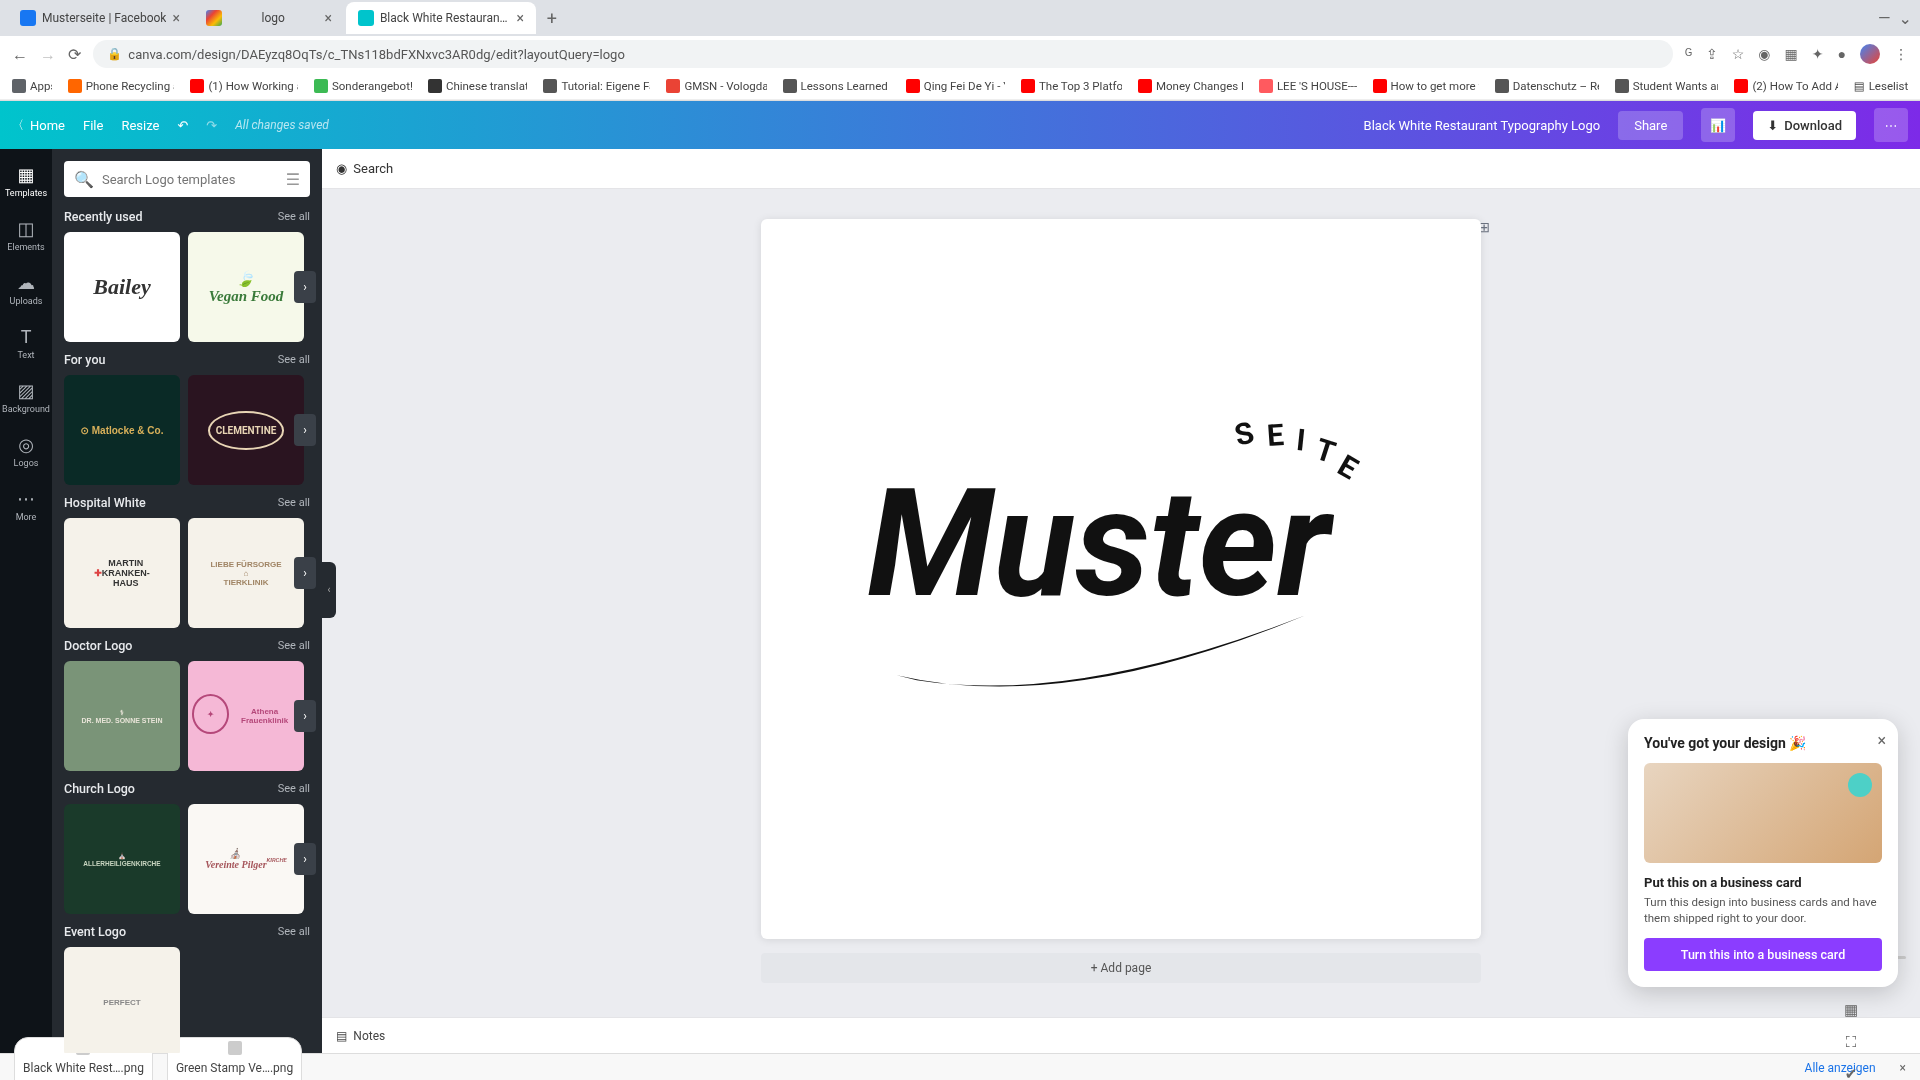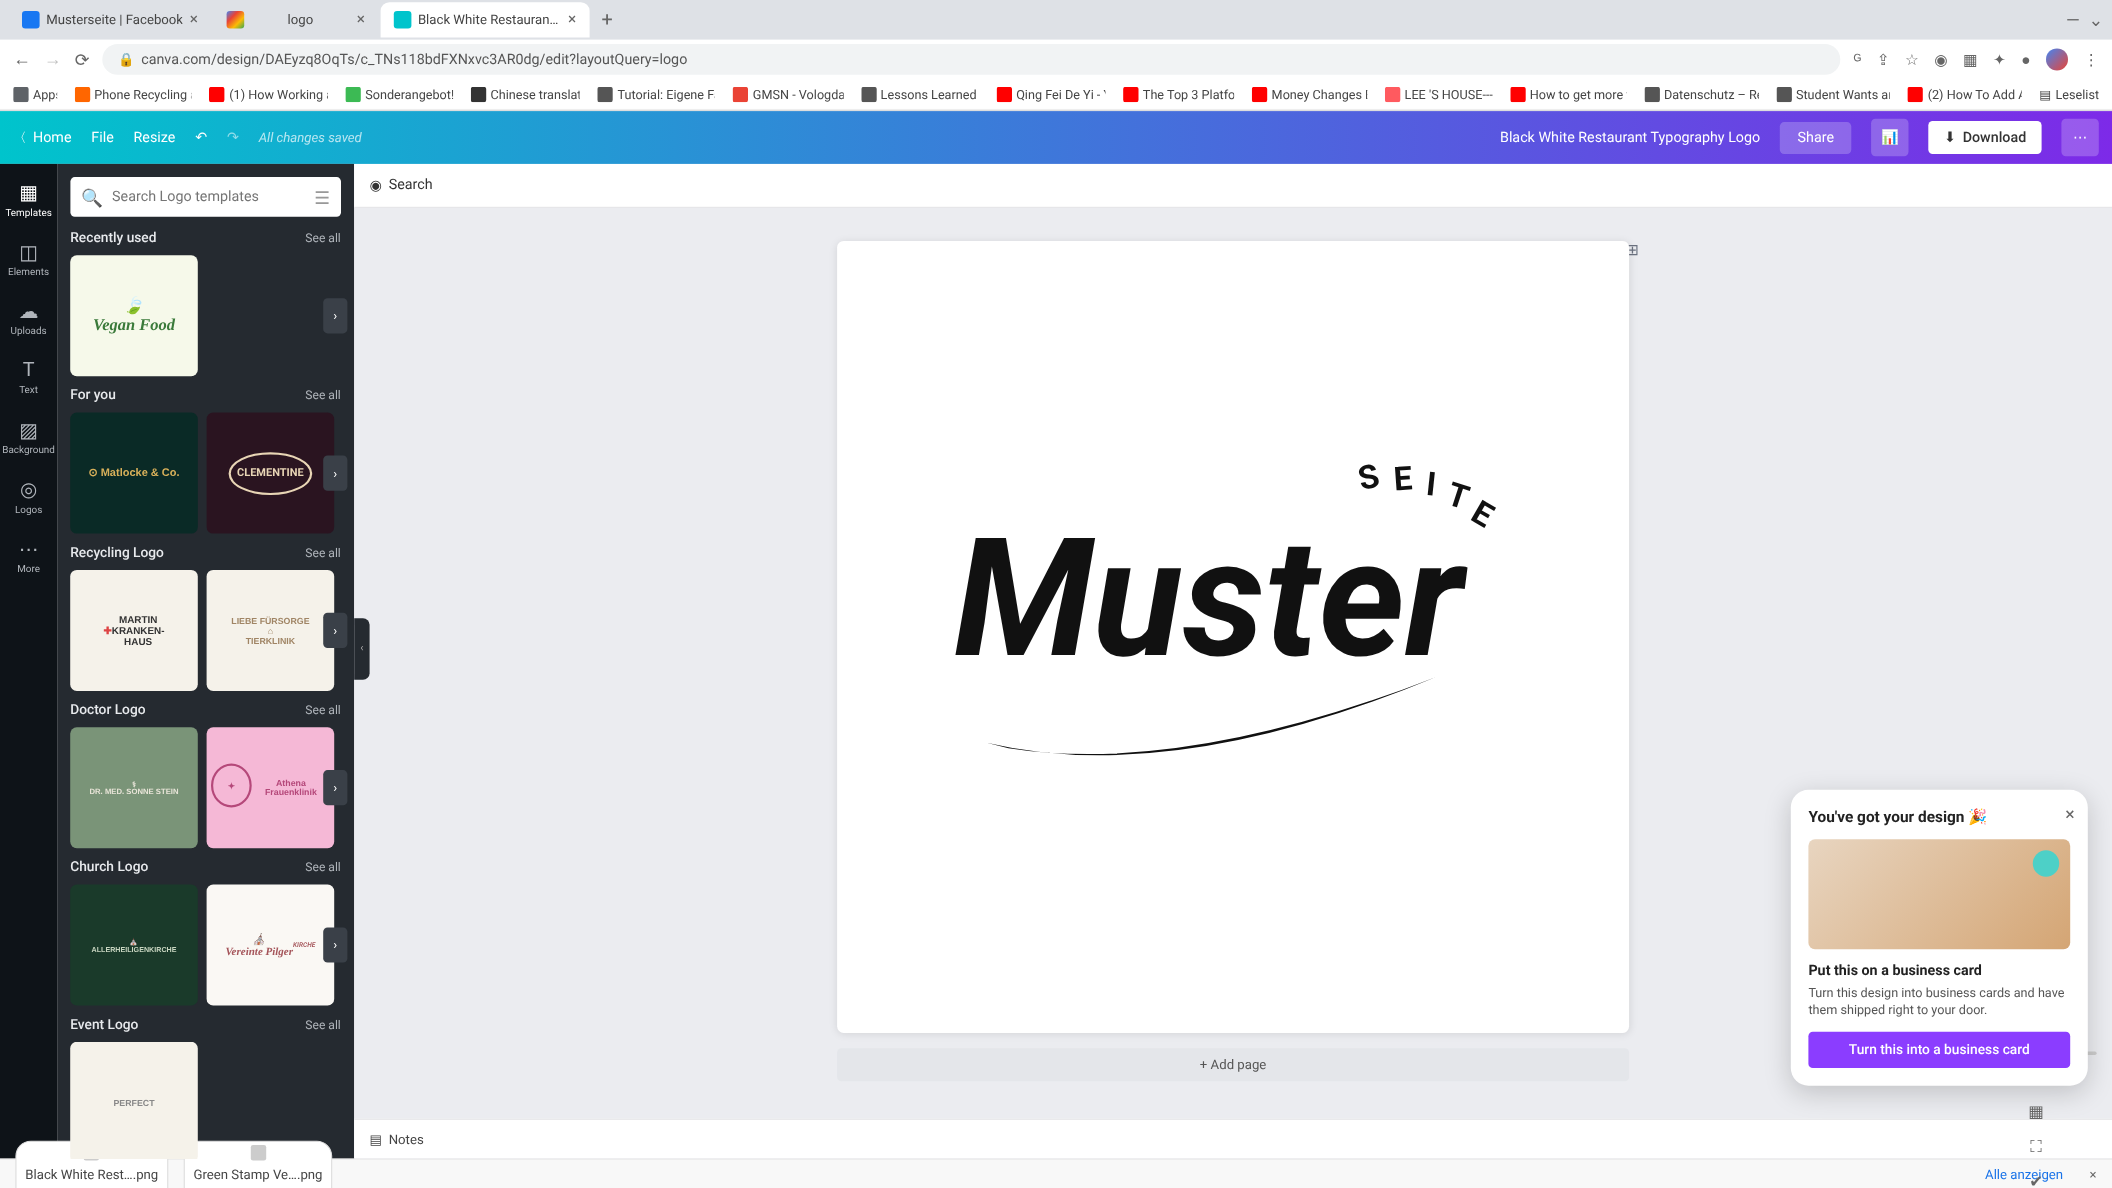--- a/index.html
+++ b/index.html
@@ -283,20 +283,21 @@
       </div>
     </div>
     <div class="panel-scroll">
 
       <div class="section">
         <div class="sec-head">
             <span class="sec-title">Recently used</span>
             <span class="see-all">See all</span>
           </div>
         <div class="thumb-row">
+          <div class="thumb" style="font:italic 700 22px 'Brush Script MT',cursive">Bailey</div>
           <div class="thumb" style="background:#f6f9ea">
               <div style="font:italic 700 15px 'Brush Script MT',cursive;color:#3a7a3a">🍃<br>Vegan Food</div>
             </div>
           <div class="row-arrow">›</div>
         </div>
       </div>
 
       <div class="section">
         <div class="sec-head">
             <span class="sec-title">For you</span>
@@ -306,21 +307,21 @@
           <div class="thumb" style="background:#0a2a26;color:#d8b05a;font:600 10px sans-serif">⊙ Matlocke &amp; Co.</div>
           <div class="thumb" style="background:#2a1420;color:#e8d5b5;font:700 10px serif">
               <div style="border:2px solid #e8d5b5;border-radius:50%;padding:12px 6px">CLEMENTINE</div>
             </div>
           <div class="row-arrow">›</div>
         </div>
       </div>
 
       <div class="section">
         <div class="sec-head">
-            <span class="sec-title">Recycling Logo</span>
+            <span class="sec-title">Hospital White</span>
             <span class="see-all">See all</span>
           </div>
         <div class="thumb-row">
           <div class="thumb" style="background:#f5f2ea;font:700 9px sans-serif"><span style="color:#d44">✚</span> MARTIN<br>KRANKEN-<br>HAUS</div>
           <div class="thumb" style="background:#f5f2ea;color:#a08565;font:600 8px sans-serif">LIEBE FÜRSORGE<br>⌂<br>TIERKLINIK</div>
           <div class="row-arrow">›</div>
         </div>
       </div>
 
       <div class="section">

